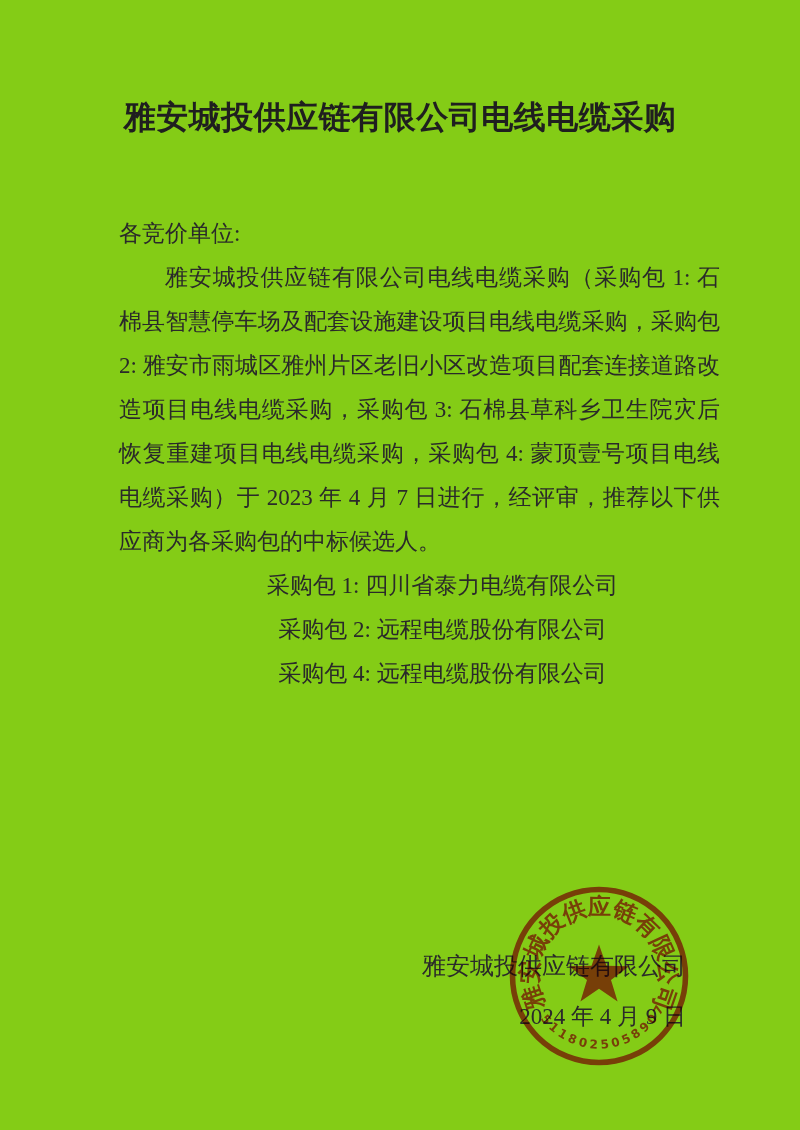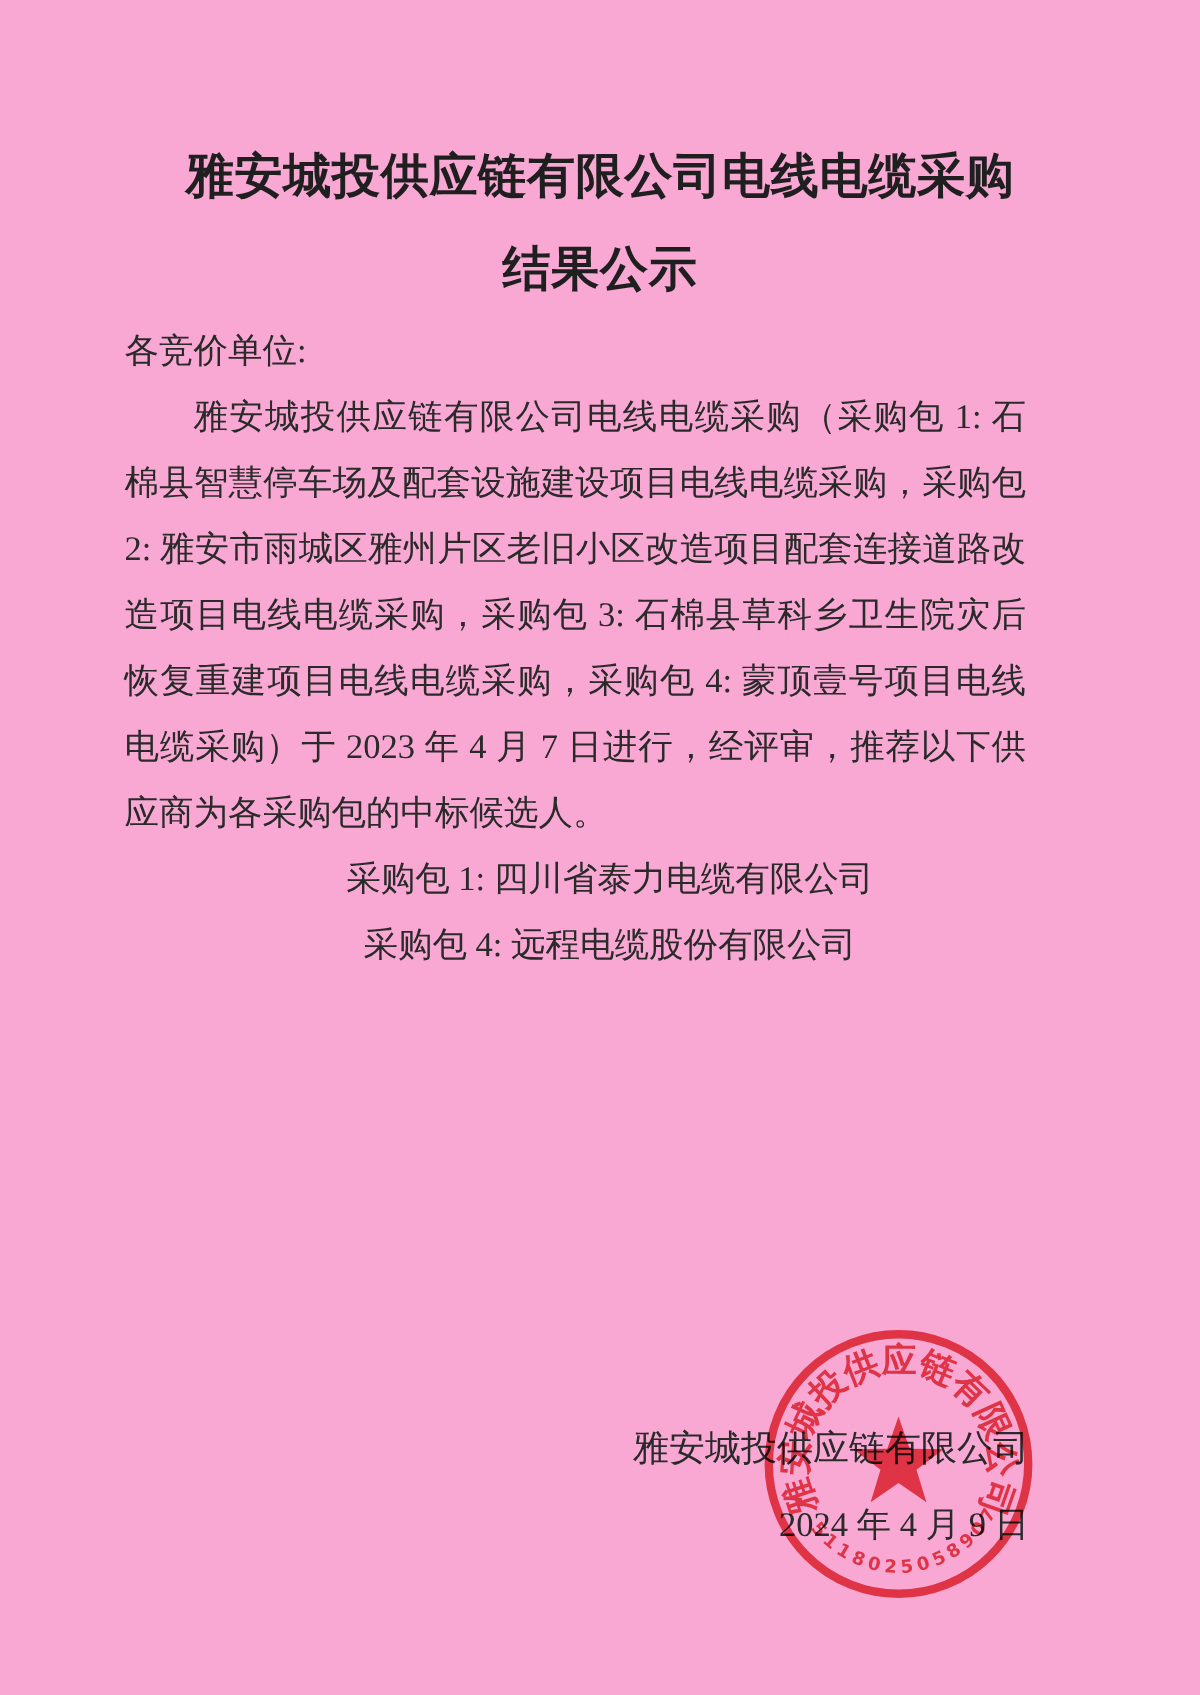--- a/index.html
+++ b/index.html
@@ -1,40 +1,40 @@
 <!DOCTYPE html>
 <html><head>
 <meta charset="utf-8">
 <style>
   html, body { margin: 0; padding: 0; background: #ffffff; }
   .page {
     position: relative;
     width: 800px;
     height: 1130px;
-    background: #f9a8d4;
+    background: #84cc16;
     overflow: hidden;
     font-family: "Liberation Serif", "DejaVu Serif", serif;
     color: #2a2a2a;
     text-decoration: underline;
   }
   .doc-title {
     position: absolute;
     top: 86px;
     left: 0;
     width: 100%;
     text-align: center;
     font-size: 32px;
     line-height: 62px;
     font-weight: 700;
     color: #1f1f1f;
     letter-spacing: 0.5px;
   }
   .content {
     position: absolute;
-    left: 83px;
+    left: 119px;
     top: 212px;
     width: 601px;
     font-size: 23px;
     line-height: 44px;
     text-align: justify;
     text-justify: inter-ideograph;
   }
   .salutation { text-align: left; }
   .para { text-indent: 46px; margin: 0; }
   .winner-line { padding-left: 46px; text-align: center; }
@@ -76,27 +76,27 @@
     letter-spacing: 3.5px;
   }
 </style>
 </head>
 <body>
 
 <div class="page">
 
   <div class="doc-title">
     <div>雅安城投供应链有限公司电线电缆采购</div>
-    <div>结果公示</div>
   </div>
 
   <div class="content">
     <div class="salutation">各竞价单位:</div>
     <p class="para">雅安城投供应链有限公司电线电缆采购（采购包 1: 石棉县智慧停车场及配套设施建设项目电线电缆采购，采购包 2: 雅安市雨城区雅州片区老旧小区改造项目配套连接道路改造项目电线电缆采购，采购包 3: 石棉县草科乡卫生院灾后恢复重建项目电线电缆采购，采购包 4: 蒙顶壹号项目电线电缆采购）于 2023 年 4 月 7 日进行，经评审，推荐以下供应商为各采购包的中标候选人。</p>
     <div class="winner-line">采购包 1: 四川省泰力电缆有限公司</div>
+    <div class="winner-line">采购包 2: 远程电缆股份有限公司</div>
     <div class="winner-line">采购包 4: 远程电缆股份有限公司</div>
   </div>
 
   <div class="signature-company">雅安城投供应链有限公司</div>
   <div class="signature-date">2024 年 4 月 9 日</div>
 
   <svg class="seal" viewBox="0 0 200 200" aria-hidden="true">
     <circle cx="100" cy="100" r="93" fill="none" stroke-width="6" stroke="#e23b41"></circle>
     <path id="sealTopArc" d="M 42.8 133 A 66 66 0 1 1 157.2 133" fill="none"></path>
     <path id="sealBottomArc" d="M 26.7 126.7 A 78 78 0 0 0 173.3 126.7" fill="none"></path>

